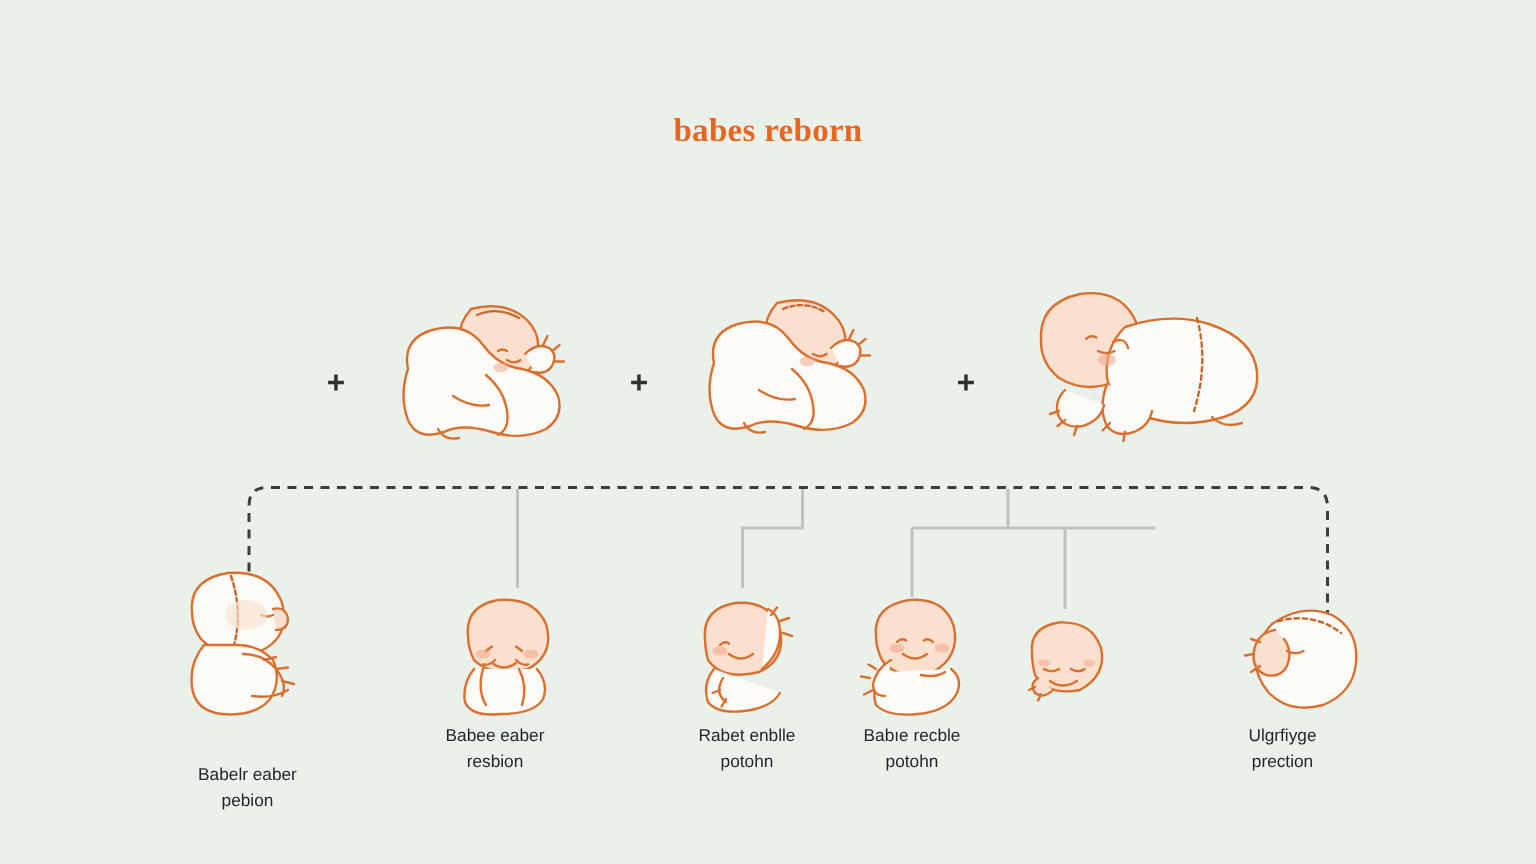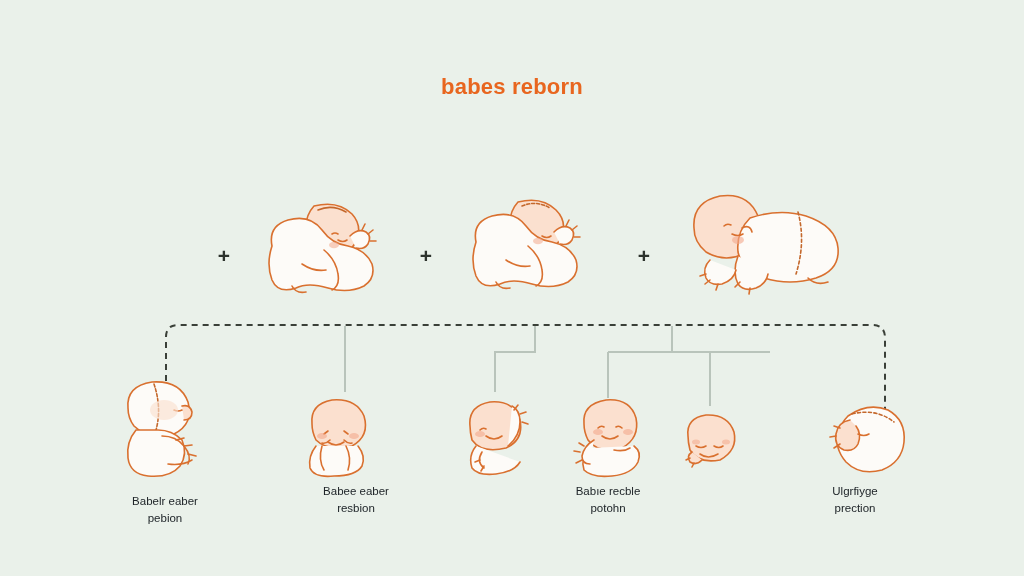--- a/index.html
+++ b/index.html
@@ -24,20 +24,21 @@
     position: absolute;
     left: 0;
     top: 74px;
     width: 1024px;
     text-align: center;
     font-size: 22px;
     font-weight: bold;
     letter-spacing: 0.2px;
     color: #e8661f;
     white-space: nowrap;
+    font-family: Liberation Serif, serif;
   }
 
   
   .plus {
     position: absolute;
     color: #2d332d;
     font-size: 21px;
     font-weight: 600;
     line-height: 1;
     text-align: center;
@@ -236,22 +237,24 @@
       <g fill="none" stroke="#d9702f" stroke-width="1.6" stroke-linejoin="round" stroke-linecap="round">
         <path d="M20 16 Q40 2 60 10 Q78 20 76 42 Q74 62 54 70 Q32 76 18 62 Q6 48 10 32 Q14 22 20 16 Z" fill="#fdfbf8"></path>
         <path d="M24 14 Q48 8 66 22" stroke="#c4682c" stroke-dasharray="3 2.5"></path>
         <path d="M22 20 Q10 22 8 34 Q6 46 16 50 Q26 52 30 44 Q34 34 28 26" fill="#fbe0cf"></path>
         <path d="M12 28 l-6 -2 M8 36 l-6 1 M12 44 l-6 4"></path>
         <path d="M30 34 q6 3 11 0"></path>
       </g>
     </svg>
   </div>
 
-  <div class="caption" style="left:95px; top:493px; width:140px;">Babelr eaber
+  <div class="caption" style="left:95px; top:509px; width:140px;">Babelr eaber
 pebion</div>
-  <div class="caption" style="left:292px; top:483px; width:128px;">Babee eaber
+  <div class="caption" style="left:266px; top:483px; width:128px;">Babee eaber
 resbion</div>
+  <div class="caption" style="left:438px; top:483px; width:120px;">Rabet enblle
+potohn</div>
   <div class="caption" style="left:548px; top:483px; width:120px;">Babıe recble
 potohn</div>
   <div class="caption" style="left:795px; top:483px; width:120px;">Ulgrfiyge
 prection</div>
 
 </div>
 
 </body></html>

